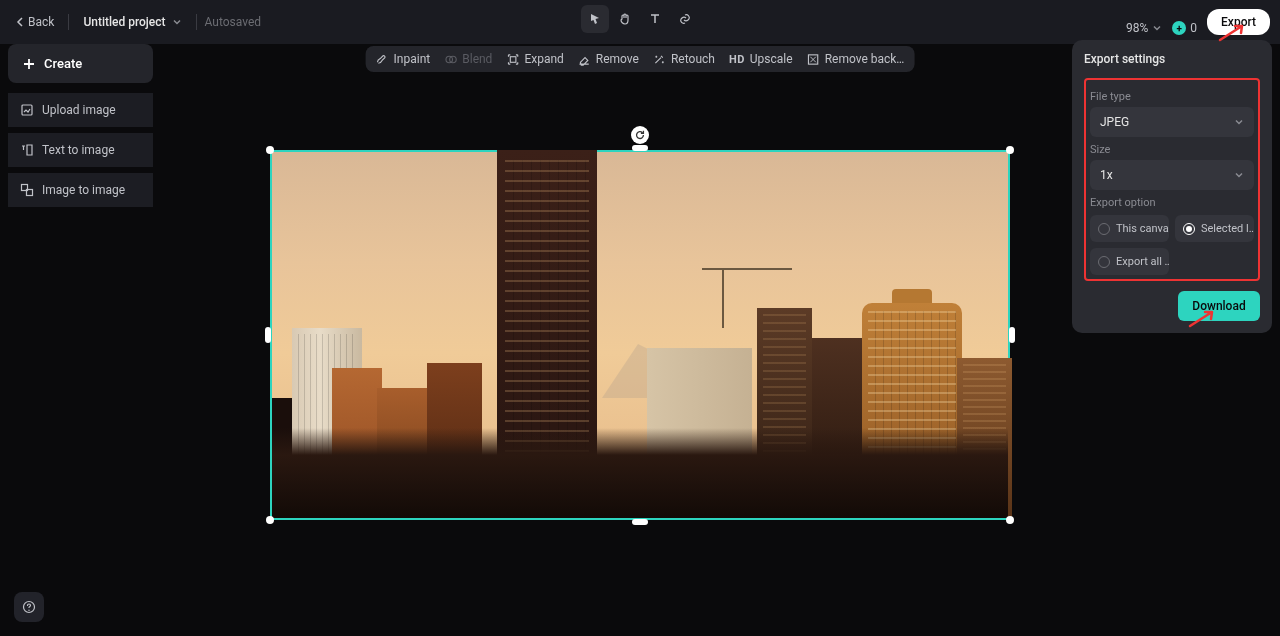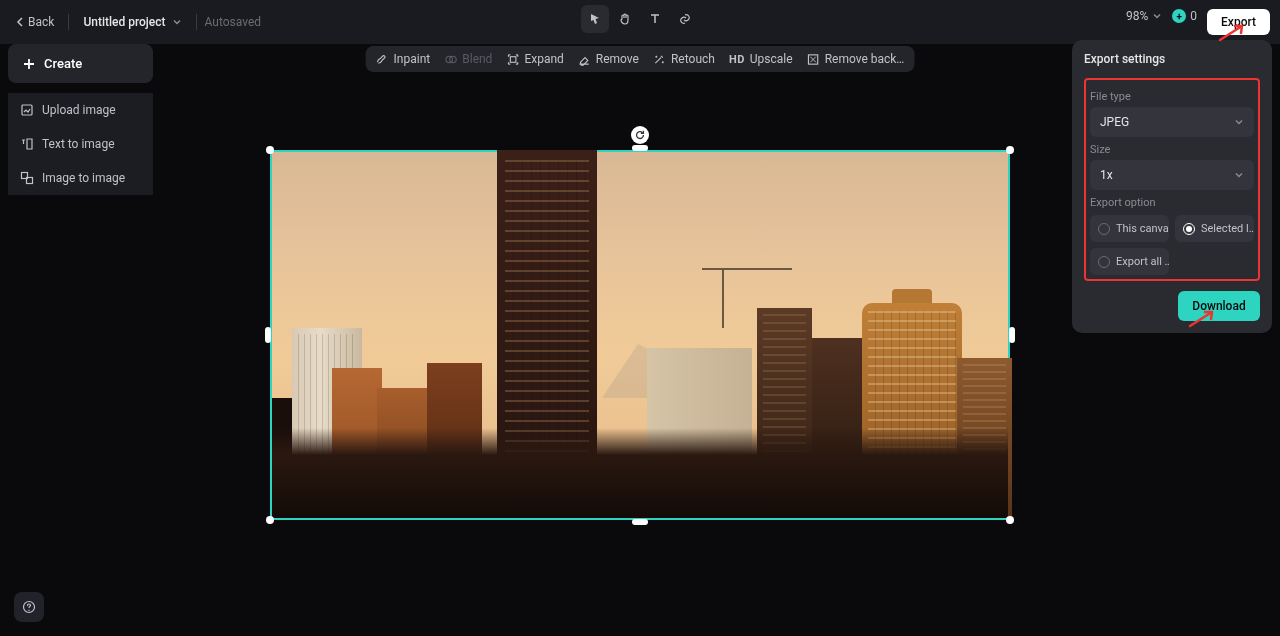--- a/index.html
+++ b/index.html
@@ -10,30 +10,30 @@
 .back-btn { display: flex; align-items: center; gap: 4px; color: #c0c2c8; cursor: pointer; padding: 4px 6px; }
 .divider-v { width: 1px; height: 16px; background: #3a3b42; }
 .project-name { color: #e5e5e5; font-weight: 500; display: flex; align-items: center; gap: 6px; padding: 4px 6px; }
 .autosaved { color: #6b6c72; }
 .topbar-center { position: absolute; left: 50%; transform: translateX(-50%); display: flex; align-items: center; gap: 10px; flex-direction: column; }
 .canvas-size { display: flex; align-items: center; gap: 6px; color: #c0c2c8; padding: 4px 6px; }
 .tool-group { display: flex; align-items: center; gap: 2px; }
 .tool-btn { width: 28px; height: 28px; display: flex; align-items: center; justify-content: center; border-radius: 6px; cursor: pointer; color: #c0c2c8; }
 .tool-btn.active { background: #2a2b31; }
 .tool-btn.disabled { color: #4a4b52; }
-.topbar-right { margin-left: auto; display: flex; align-items: flex-start; gap: 10px; }
+.topbar-right { margin-left: auto; display: flex; align-items: flex-end; gap: 10px; }
 .zoom { display: flex; align-items: center; gap: 4px; color: #c0c2c8; }
 .credits { display: flex; align-items: center; gap: 4px; color: #c0c2c8; }
 .credit-icon { width: 14px; height: 14px; background: #2dd4bf; border-radius: 50%; display: flex; align-items: center; justify-content: center; color: #0a0a0c; font-weight: bold; font-size: 10px; }
-.export-btn { background: #fff; color: #0a0a0c; border: none; padding: 6px 14px; border-radius: 6px; font-size: 12px; font-weight: 500; cursor: pointer; }
+.export-btn { background: #fff; color: #0a0a0c; border: none; padding: 6px 14px; border-radius: 12px; font-size: 12px; font-weight: 500; cursor: pointer; }
 
 
 .sidebar-left { position: absolute; top: 44px; left: 8px; width: 145px; }
 .create-btn { background: #24252b; color: #fff; border: none; width: 100%; padding: 12px 14px; border-radius: 8px; font-size: 13px; font-weight: 500; text-align: left; display: flex; align-items: center; gap: 8px; cursor: pointer; margin-bottom: 10px; }
-.action-btn { background: #1c1d23; color: #c0c2c8; border: none; width: 100%; padding: 10px 12px; border-radius: 0; font-size: 12px; text-align: left; display: flex; align-items: center; gap: 8px; cursor: pointer; }
+.action-btn { background: #1c1d23; color: #c0c2c8; border: none; width: 100%; padding: 10px 12px; border-radius: 0; font-size: 12px; text-align: left; display: flex; align-items: center; gap: 8px; cursor: pointer; margin-bottom: 6px; }
 
 
 .tools-bar { position: absolute; top: 46px; left: 50%; transform: translateX(-50%); background: #24252b; border-radius: 8px; padding: 6px 10px; display: flex; align-items: center; gap: 14px; font-size: 12px; }
 .tools-bar .titem { display: flex; align-items: center; gap: 5px; color: #c0c2c8; cursor: pointer; }
 .tools-bar .titem.disabled { color: #5a5b62; }
 
 
 .canvas-wrap { position: absolute; top: 150px; left: 270px; width: 740px; height: 370px; }
 .img-frame { position: absolute; inset: 0; border: 2px solid #2dd4bf; }
 .sky { position: absolute; inset: 0; background: linear-gradient(to bottom, #d9b896 0%, #e8c49a 30%, #f0cb98 55%, #e5b887 100%); }

